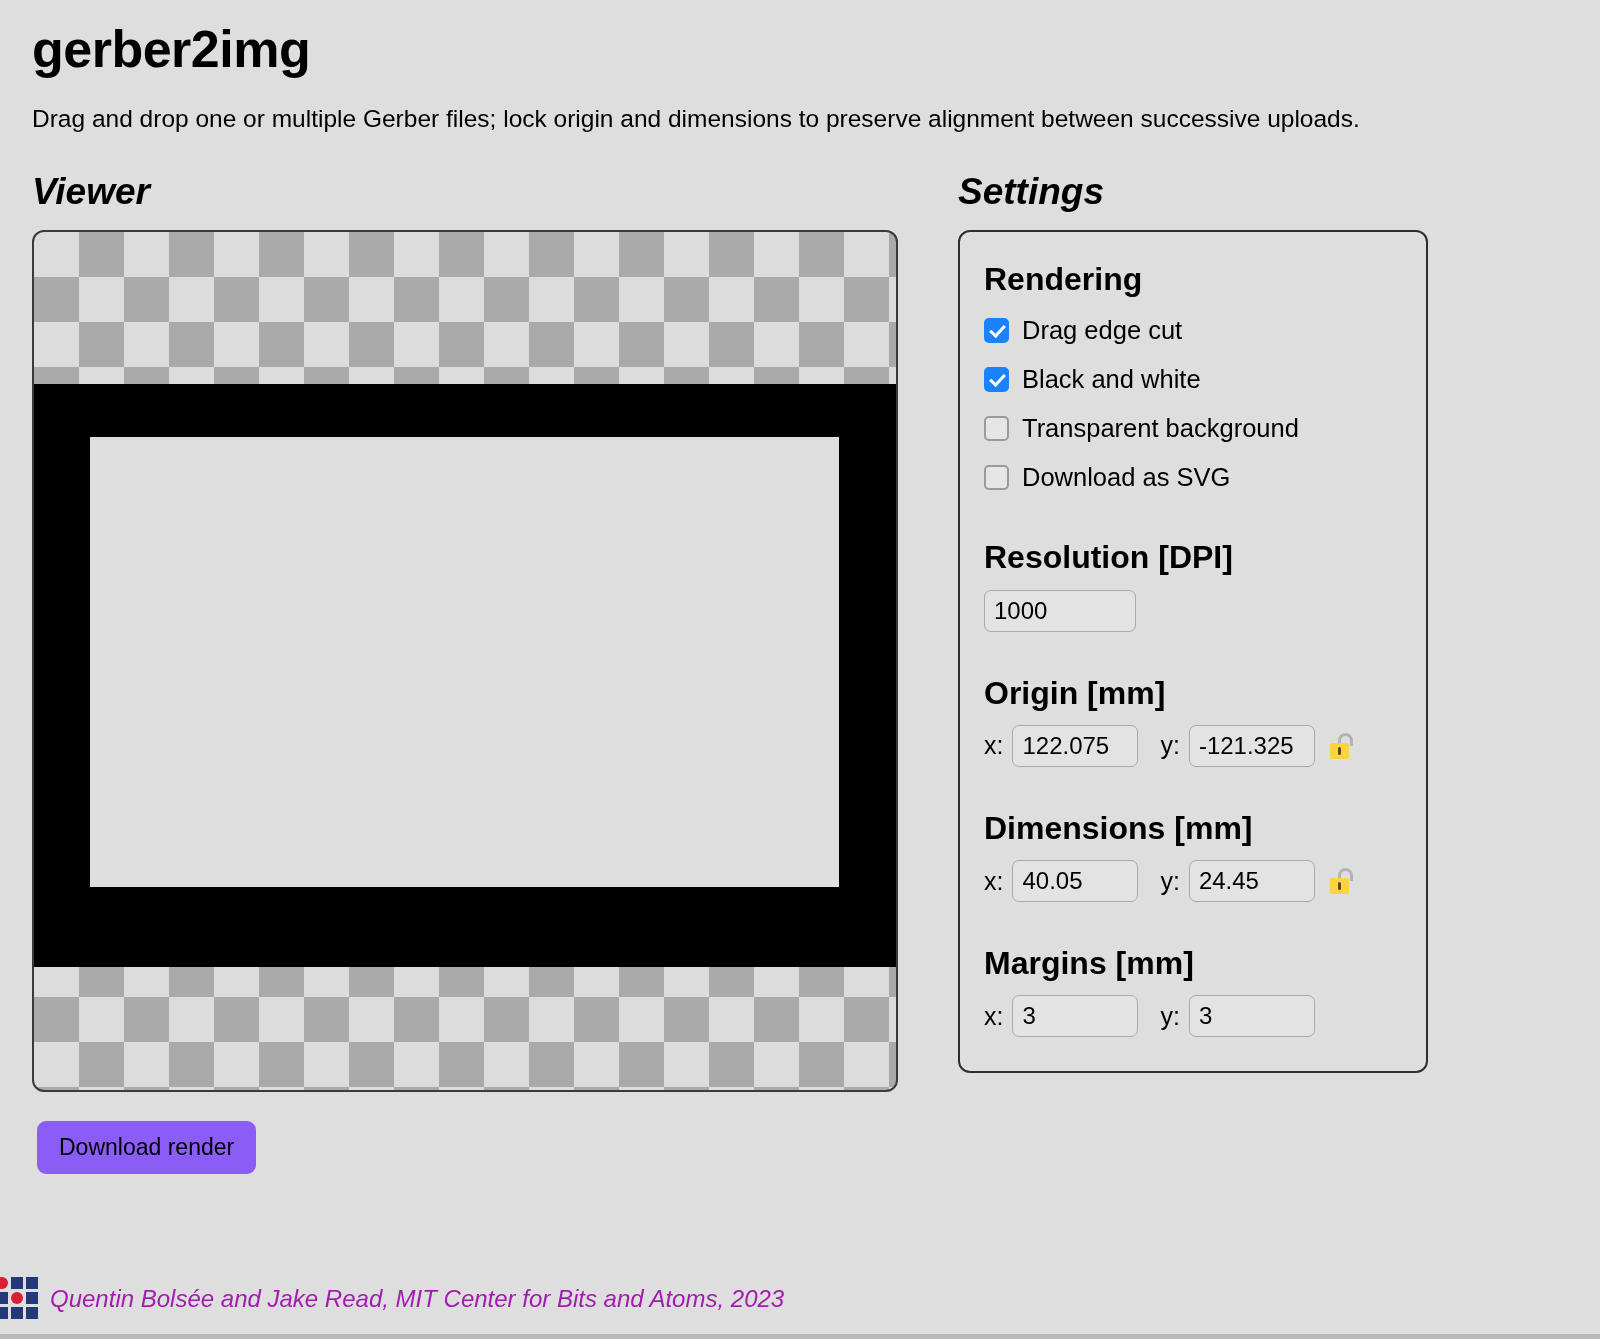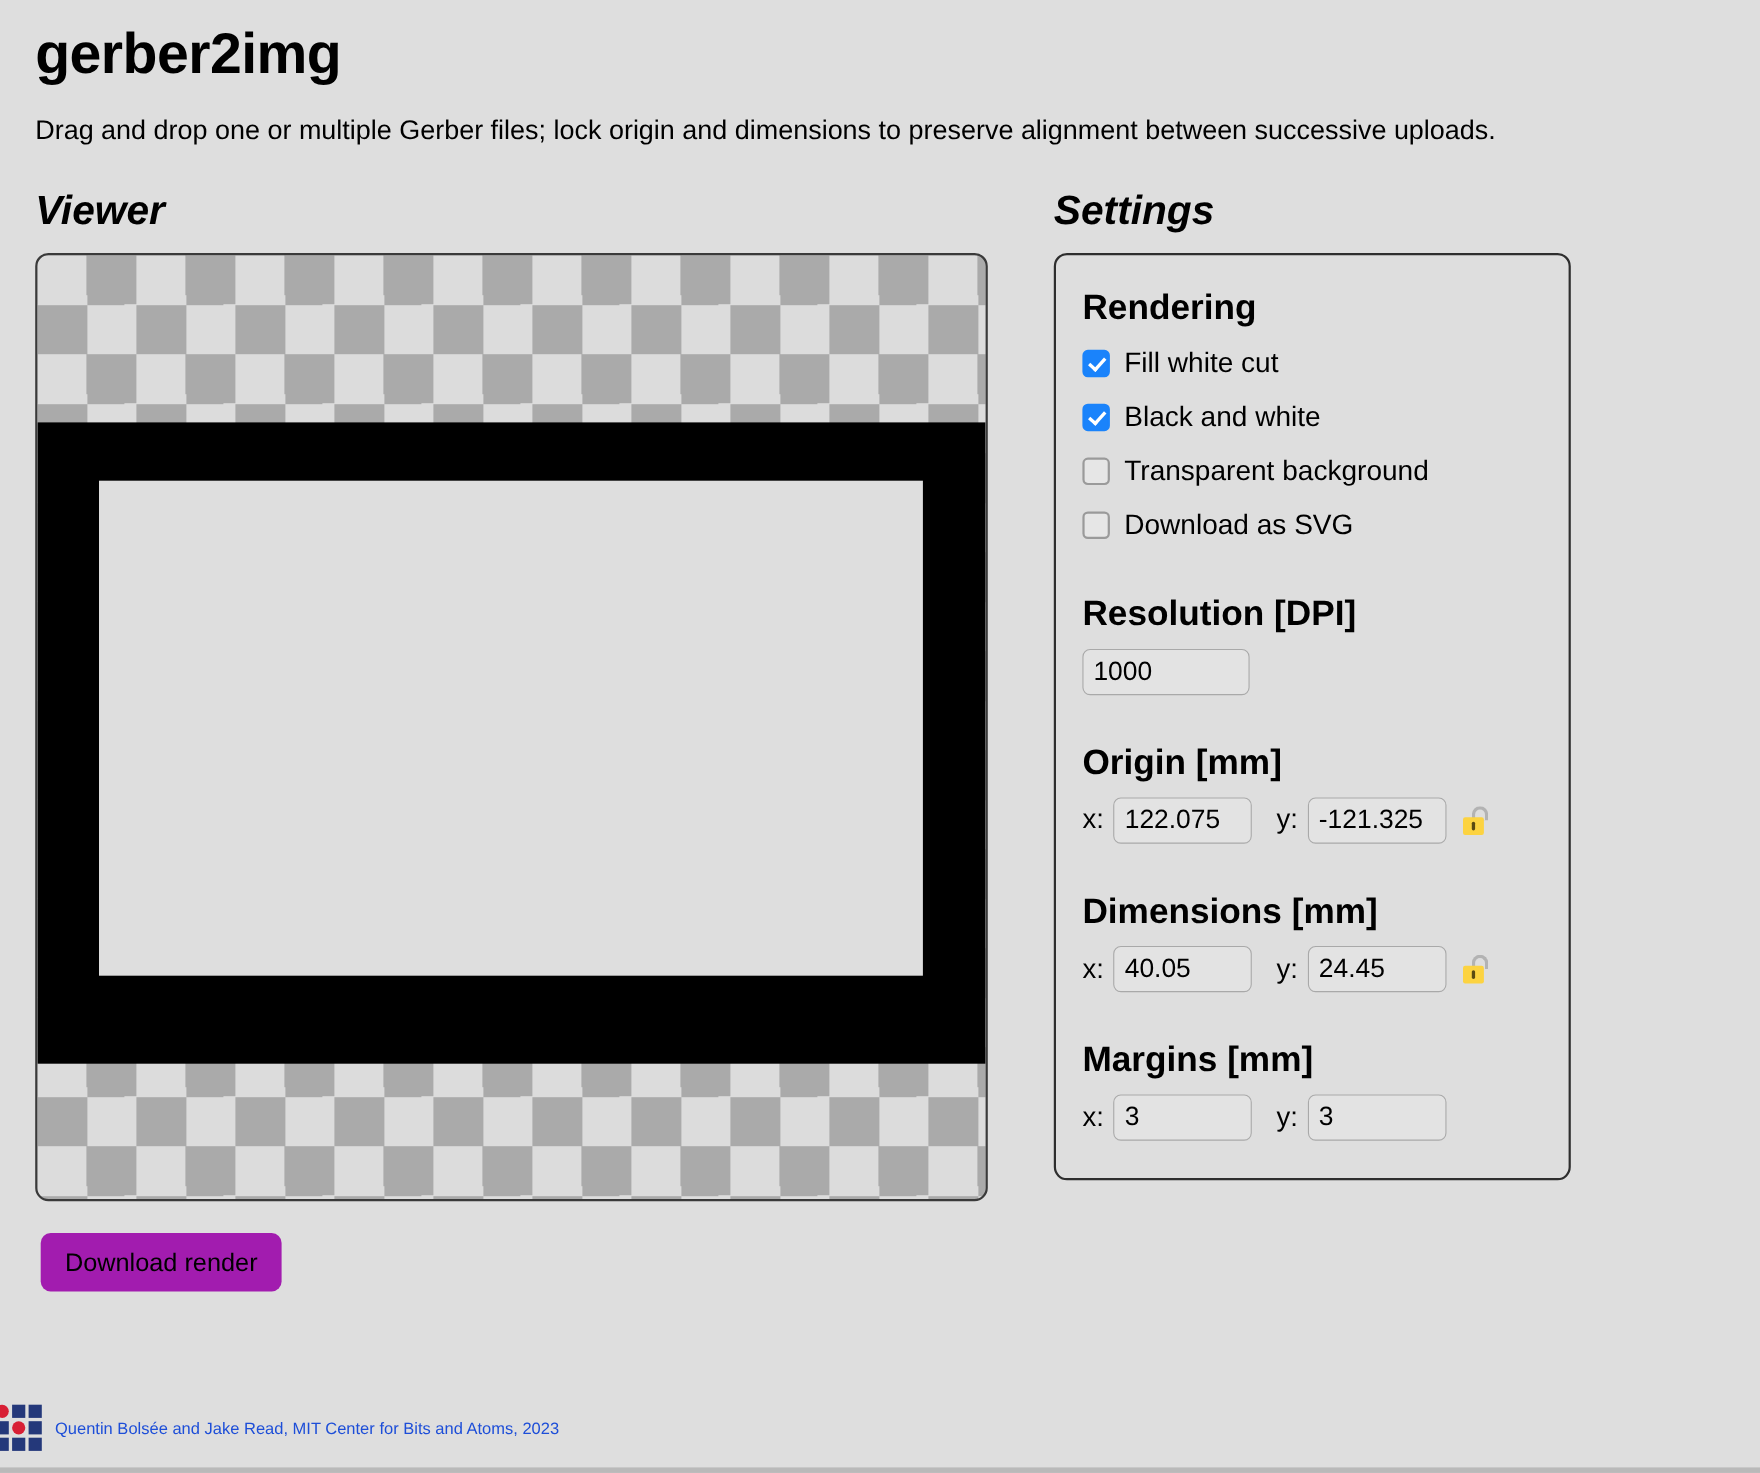--- a/index.html
+++ b/index.html
@@ -78,21 +78,21 @@
     background: #dedede;
   }
 
   .download-btn {
     margin-top: 29px;
     margin-left: 5px;
     display: inline-block;
     padding: 13px 22px;
     font-size: 23px;
     font-family: "Liberation Sans", sans-serif;
-    background: #a21caf;
+    background: #8b5cf6;
     border: none;
     border-radius: 9px;
     color: #000;
     cursor: pointer;
   }
 
   
   .settings-card {
     border: 2px solid #2e2e2e;
     border-radius: 12px;
@@ -213,23 +213,24 @@
     grid-template-columns: repeat(3, 12px);
     grid-template-rows: repeat(3, 12px);
     gap: 3px;
     margin-left: -4px;
     flex: 0 0 44px;
   }
   .cba-logo span { display: block; width: 12px; height: 12px; }
   .cba-logo .sq { background: #24387a; }
   .cba-logo .ci { background: #d81f35; border-radius: 50%; }
   .footer-text {
-    font-size: 15px;
+    font-size: 24px;
     line-height: 1;
-    color: #1d4ed8;
+    color: #a21caf;
+    font-style: italic;
   }
   .pagebar {
     position: absolute;
     left: 0; bottom: 0;
     width: 1600px; height: 5px;
     background: #b9b9b9;
   }
 </style>
 </head>
 <body>
@@ -255,21 +256,21 @@
 
     <div class="col-settings">
       <h2 class="section-head">Settings</h2>
 
       <div class="settings-card">
 
         <h3 class="group-head first">Rendering</h3>
 
         <div class="check-row">
           <span class="cbox on"></span>
-          <span class="check-label">Fill white cut</span>
+          <span class="check-label">Drag edge cut</span>
         </div>
         <div class="check-row">
           <span class="cbox on"></span>
           <span class="check-label">Black and white</span>
         </div>
         <div class="check-row">
           <span class="cbox"></span>
           <span class="check-label">Transparent background</span>
         </div>
         <div class="check-row">

